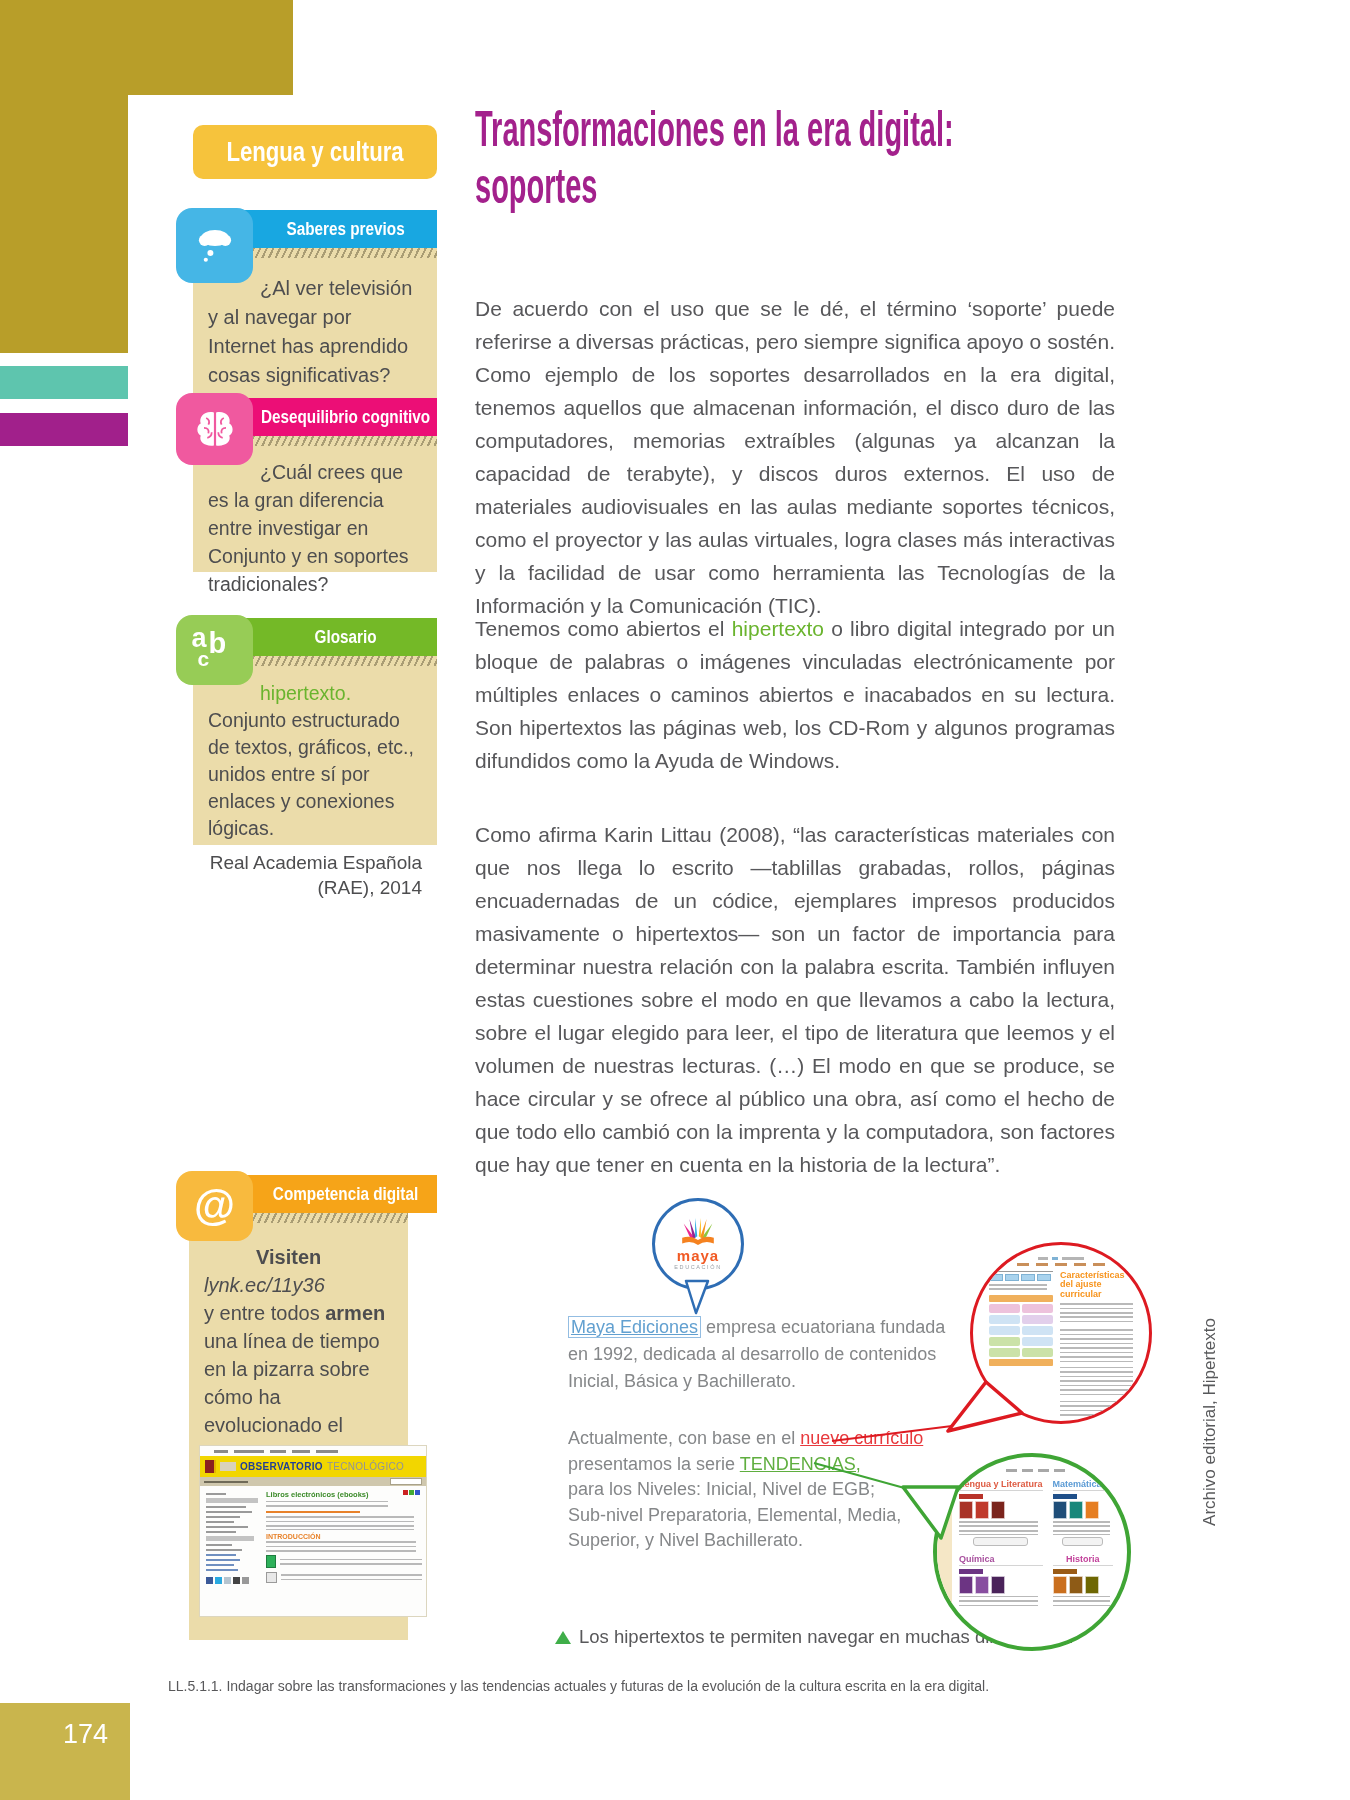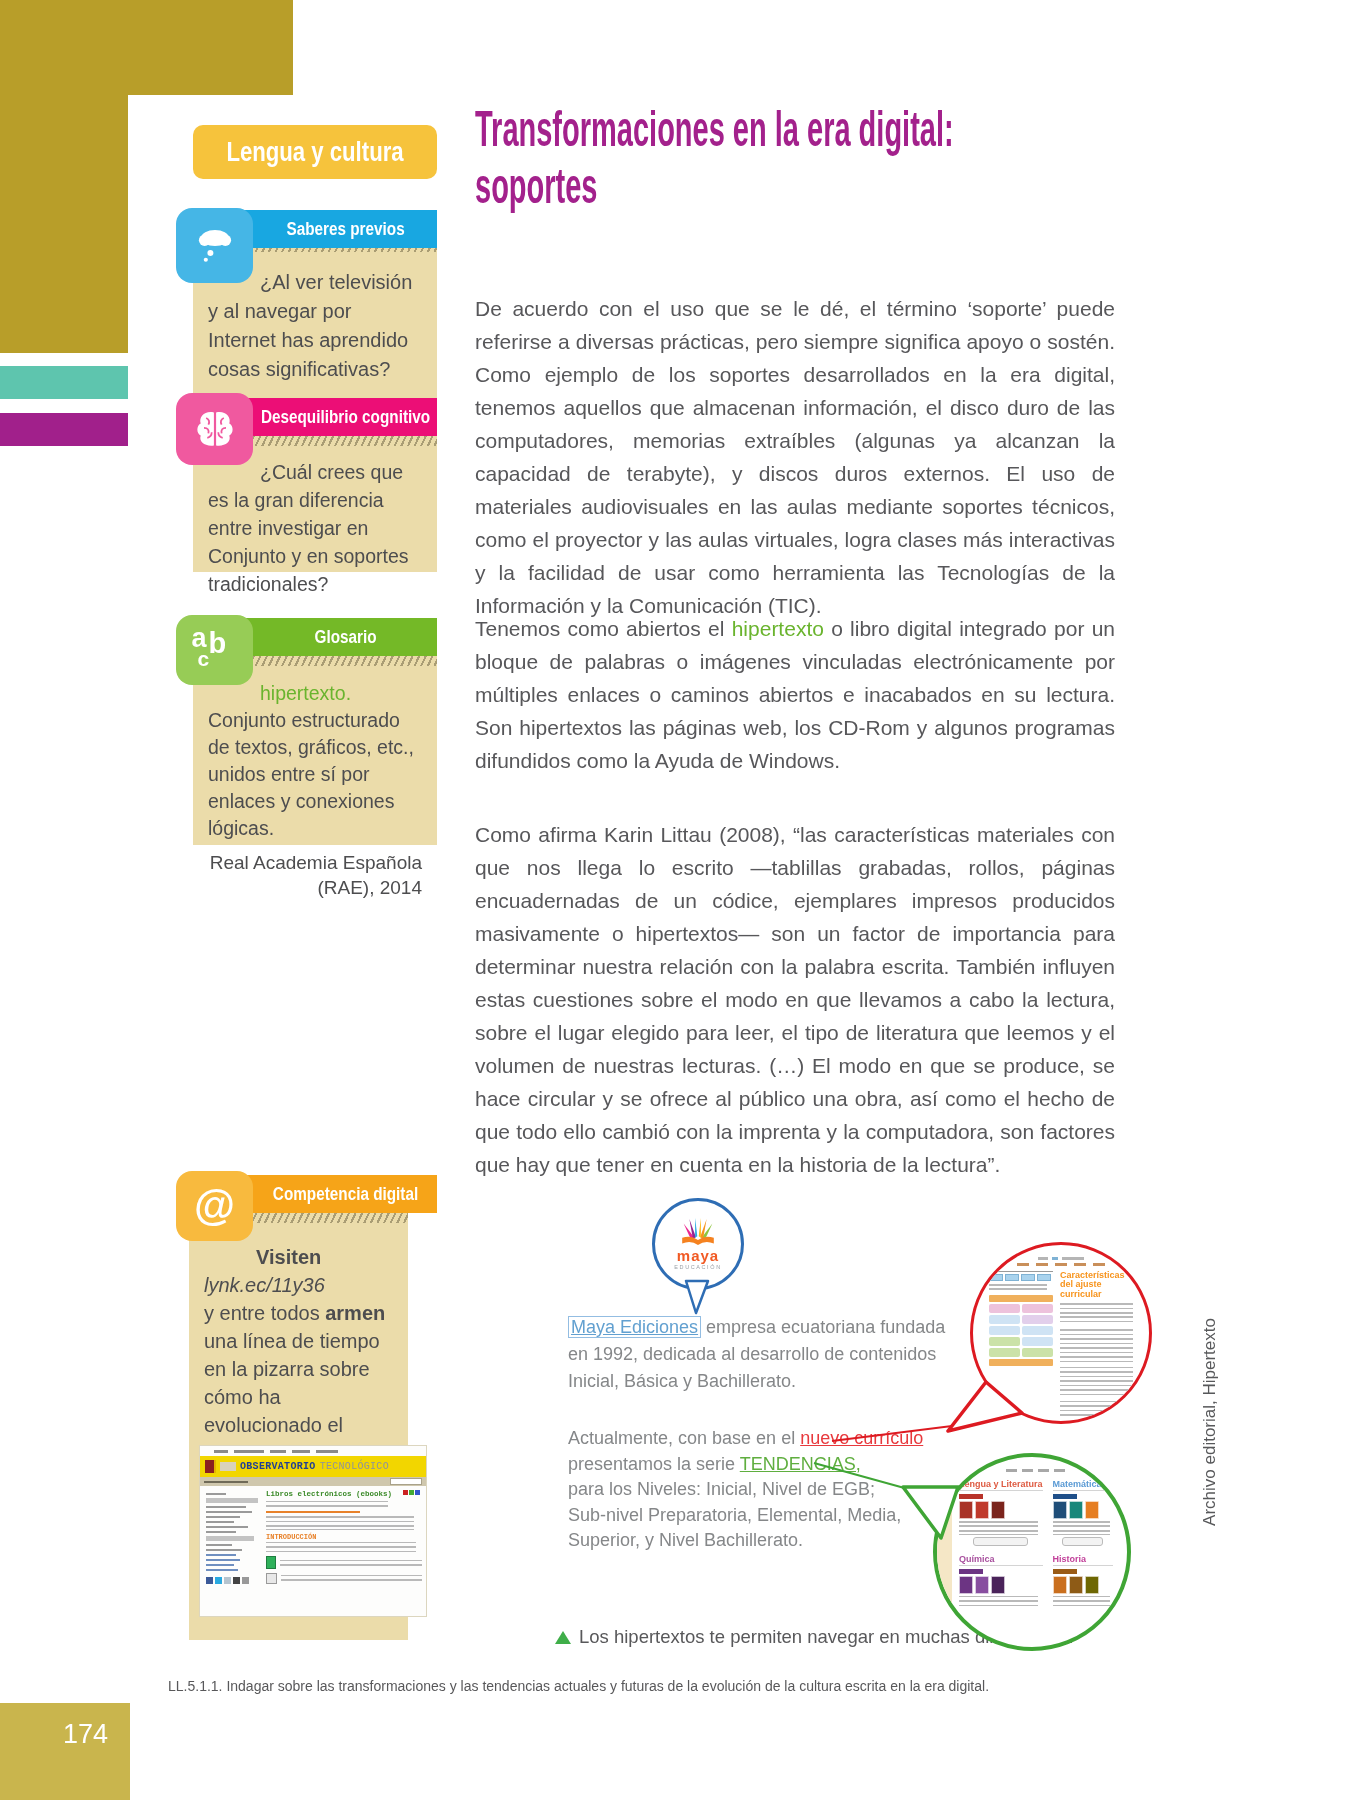--- a/index.html
+++ b/index.html
@@ -34,21 +34,21 @@
 
   
   .abc-ic{position:relative;width:46px;height:46px;color:#fff;font-weight:bold;}
   .abc-ic .a{position:absolute;left:0;top:-4px;font-size:27px;}
   .abc-ic .b{position:absolute;left:17px;top:0px;font-size:29px;}
   .abc-ic .c{position:absolute;left:6px;top:20px;font-size:21px;}
   .at-ic{color:#fff;font-size:42px;font-weight:bold;}
 
   
   .obs{left:10px;top:232px;width:226px;height:170px;background:#fdfdfc;border:1px solid #dcd6bf;
-       position:absolute;z-index:6;overflow:hidden;font-family:Liberation Mono, monospace;}
+       position:absolute;z-index:6;overflow:hidden;font-family:Liberation Sans, sans-serif;}
   .obs-nav{margin:4px 8px 3px 14px;display:flex;gap:6px;}
   .obs-nav i{display:block;height:3px;background:#8a8a8a;}
   .obs-band{height:21px;background:#f2d600;display:flex;align-items:center;gap:4px;padding:0 5px;}
   .obs-logo{width:9px;height:13px;background:#8a1f1f;border-right:2px solid #e2b400;}
   .obs-t1{font-size:10px;font-weight:bold;color:#203f94;letter-spacing:.3px;}
   .obs-t2{font-size:10px;color:#8f9399;letter-spacing:.3px;}
   .obs-sub{height:9px;background:#cfc7ad;display:flex;align-items:center;justify-content:space-between;padding:0 4px;}
   .obs-sub .crumb{width:44px;height:2px;background:#6f6a58;}
   .obs-sub .search{width:30px;height:5px;background:#fff;border:1px solid #a9a28a;}
   .obs-body{display:flex;gap:4px;padding:4px;}
@@ -148,21 +148,21 @@
   </div>
   <div class="abs icon-tile" style="left:176px;top:208px;height:75px;background:#45b6e6;">
     <svg width="46" height="46" viewBox="0 0 40 40">
       <ellipse cx="20" cy="13" rx="12" ry="7" fill="#fff"></ellipse>
       <circle cx="11" cy="15" r="5" fill="#fff"></circle>
         <circle cx="29" cy="15" r="5" fill="#fff"></circle>
       <circle cx="16" cy="26" r="2.6" fill="#fff"></circle>
         <circle cx="12" cy="32" r="1.8" fill="#fff"></circle>
     </svg>
   </div>
-  <div class="abs side-panel" style="left:193px;top:242px;width:244px;height:257px;">
+  <div class="abs side-panel" style="left:193px;top:248px;width:244px;height:257px;">
     <div class="hatch"></div>
     <div class="panel-text" style="padding-top:16px;">¿Al ver televisión y al navegar por Internet has aprendido cosas significativas?</div>
   </div>
 
   <div class="abs box-header" style="left:193px;top:398px;width:244px;background:#ec0e76;">
     <span>Desequilibrio cognitivo</span>
   </div>
   <div class="abs icon-tile" style="left:176px;top:393px;height:72px;background:#f0599f;">
     <svg width="44" height="44" viewBox="0 0 40 40">
       <path d="M19,5 C11,3 5,9 7,15 C3,17 3,24 7,26 C5,32 11,36 19,35 Z" fill="#fff"></path>
@@ -400,21 +400,21 @@
           <div class="gt-h" style="color:#a8509e;">Química</div>
           <div class="gt-label" style="background:#6c3483;"></div>
           <div class="covers">
               <i style="background:#6c3483;"></i>
               <i style="background:#884ea0;"></i>
               <i style="background:#4a235a;"></i>
             </div>
           <div class="tx" style="height:10px;width:95%;"></div>
         </div>
         <div>
-          <div class="gt-h" style="color:#c2419a;">Historia</div>
+          <div class="gt-h" style="color:#c2419a;text-align:center;">Historia</div>
           <div class="gt-label" style="background:#9a5b16;"></div>
           <div class="covers">
               <i style="background:#ca6f1e;"></i>
               <i style="background:#8e5b16;"></i>
               <i style="background:#6e6702;"></i>
             </div>
           <div class="tx" style="height:10px;width:95%;"></div>
         </div>
       </div>
     </div>

